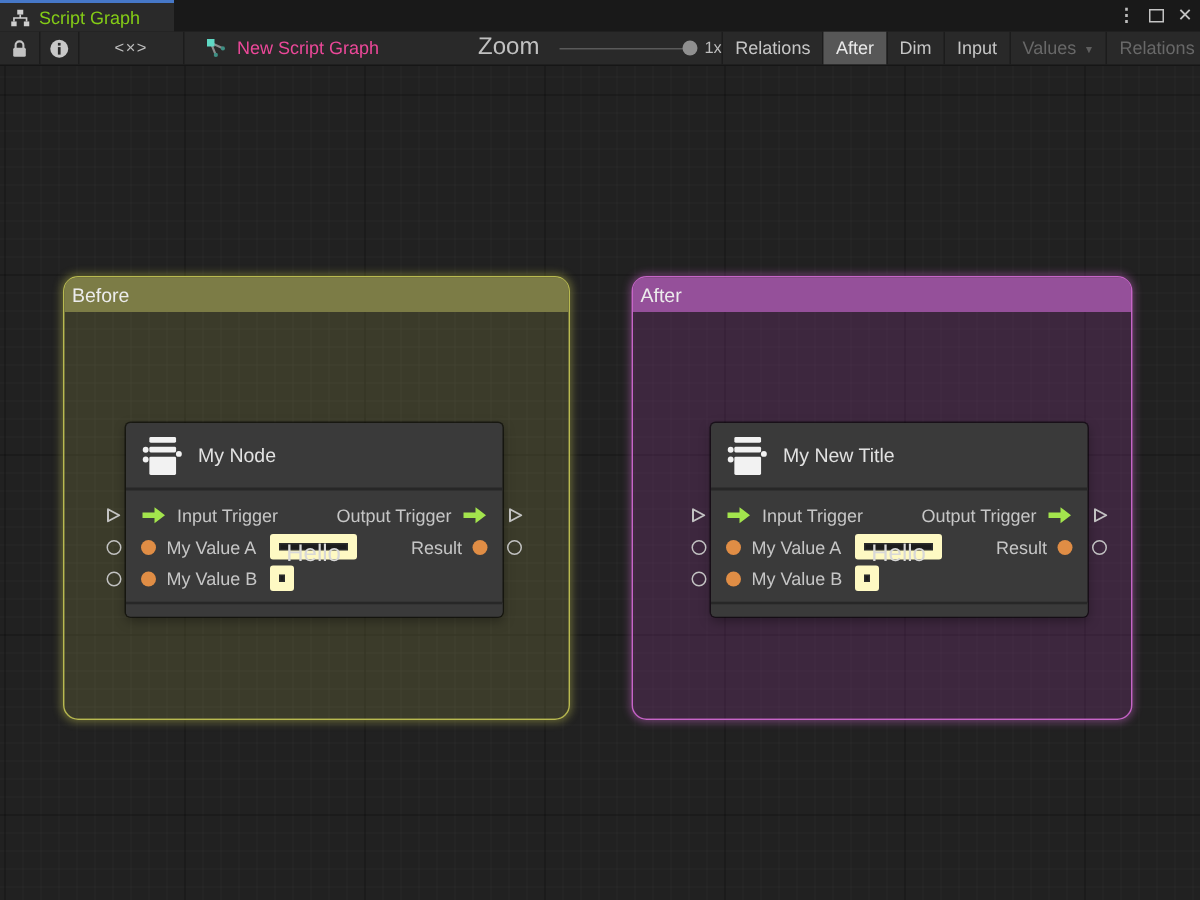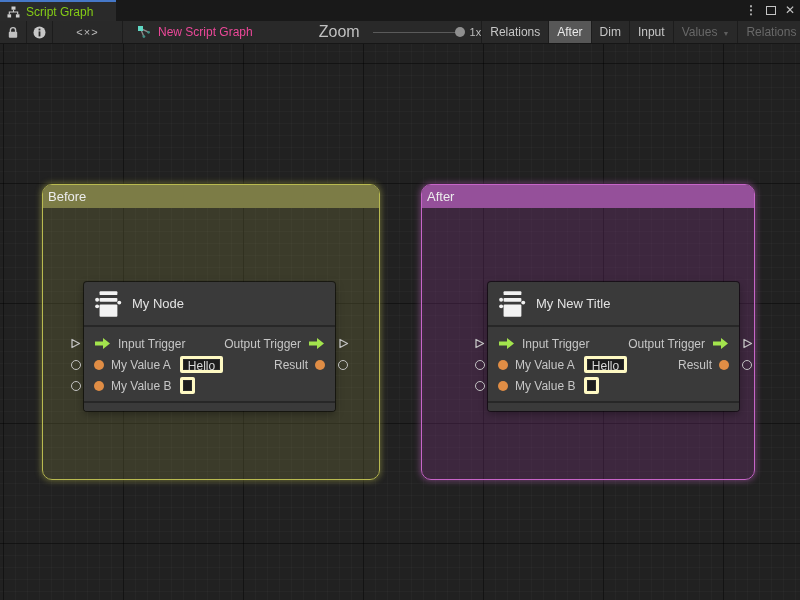--- a/index.html
+++ b/index.html
@@ -69,23 +69,23 @@
   }
   .node-header { height:45px; display:flex; align-items:center; gap:9px; padding-left:9px; border-bottom:2px solid #272727; }
   .node-title { font-size:13px; color:#e2e2e2; white-space:nowrap; }
   .node-body { padding-top:6px; }
   .prow { height:21px; display:flex; align-items:center; padding:0 10px; gap:7px; font-size:12px; color:#c6c6c6; }
   .prow .spacer { flex:1; }
   .plabel { white-space:nowrap; }
   .flow-ico { display:flex; line-height:0; }
   .vdot { width:10px; height:10px; border-radius:50%; flex:0 0 10px; }
   .vfield {
-    height:17px; background:#1c1c1c; border:3px solid #fef9c3; border-radius:2px;
+    height:17px; background:#1c1c1c; border:6px solid #fef9c3; border-radius:2px;
     box-shadow:inset 0 0 0 1px rgba(255,255,255,0.07);
-    color:#d8d8d8; font-size:12px; line-height:15px; padding:0 5px; margin-left:2px; white-space:nowrap;
+    color:#d8d8d8; font-size:16px; line-height:15px; padding:0 5px; margin-left:2px; white-space:nowrap;
   }
   .vfield.empty { width:15px; padding:0 2px; }
   .node-footer { position:absolute; left:0; right:0; bottom:0; height:10px; border-top:2px solid #272727; background:#3a3a3a; border-radius:0 0 3px 3px; }
   .oport { position:absolute; width:11px; height:11px; line-height:0; }
   .oport.circ { border:1.5px solid #c2c2c2; border-radius:50%; width:10px; height:10px; }
   .oport.l { left:-14px; } .oport.r { right:-14px; }
   .oport.row1 { top:56px; } .oport.row2 { top:78px; } .oport.row3 { top:99px; }
   .oport.circ.l { left:-13px; } .oport.circ.r { right:-13px; }
 </style>
 </head>
@@ -262,21 +262,21 @@
       <span class="oport circ l row2"></span>
       <span class="oport circ l row3"></span>
       <span class="oport r row1">
         <svg width="11" height="11" viewBox="0 0 11 11">
             <polygon points="2,1.5 9.5,5.5 2,9.5" fill="none" stroke="#c2c2c2" stroke-width="1.3" stroke-linejoin="round"></polygon>
           </svg>
       </span>
       <span class="oport circ r row2"></span>
     </div>
 
-    <div class="node" style="left:488px; top:238px;">
+    <div class="node" style="left:474px; top:238px;">
       <div class="node-header">
         <span class="flow-ico">
           <svg width="30" height="30" viewBox="0 0 32 32">
             <rect x="7" y="2.5" width="19" height="4" rx="1" fill="#f2f2f2"></rect>
             <rect x="7" y="9.5" width="19" height="4" rx="1" fill="#f2f2f2"></rect>
             <rect x="7" y="16.5" width="19" height="13" rx="1" fill="#f2f2f2"></rect>
             <circle cx="4.4" cy="11.5" r="2.1" fill="#f2f2f2"></circle>
             <circle cx="4.4" cy="18.5" r="2.1" fill="#f2f2f2"></circle>
             <circle cx="28" cy="14.5" r="2.1" fill="#f2f2f2"></circle>
           </svg>

